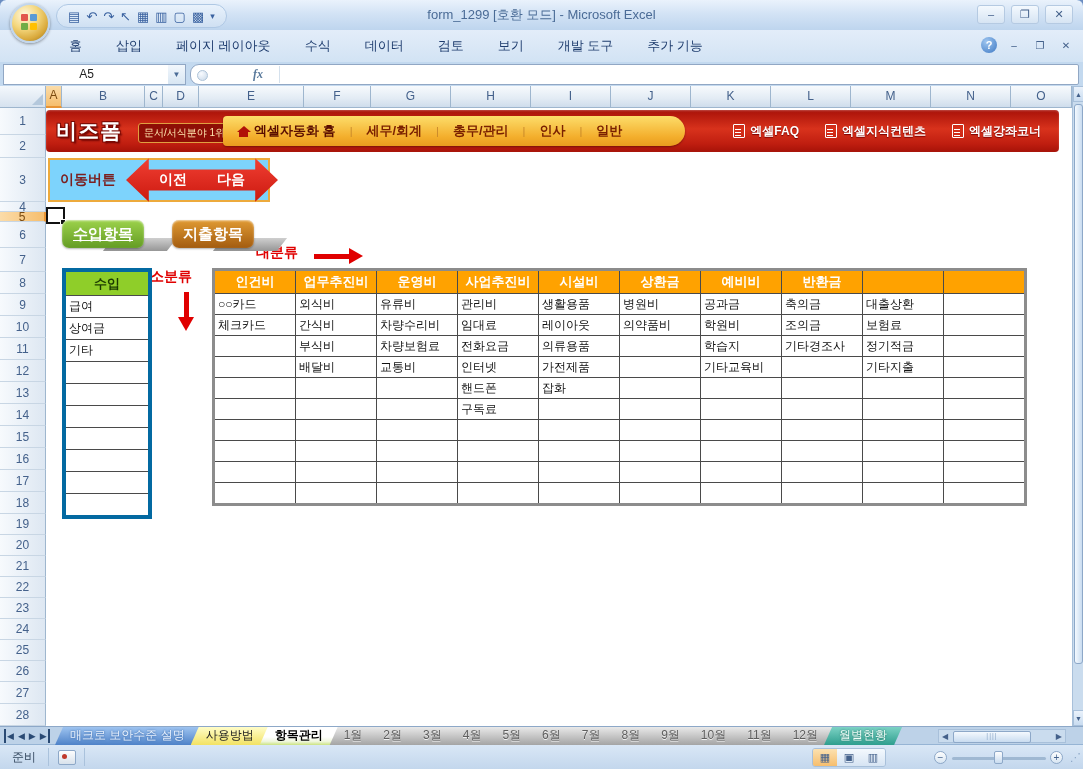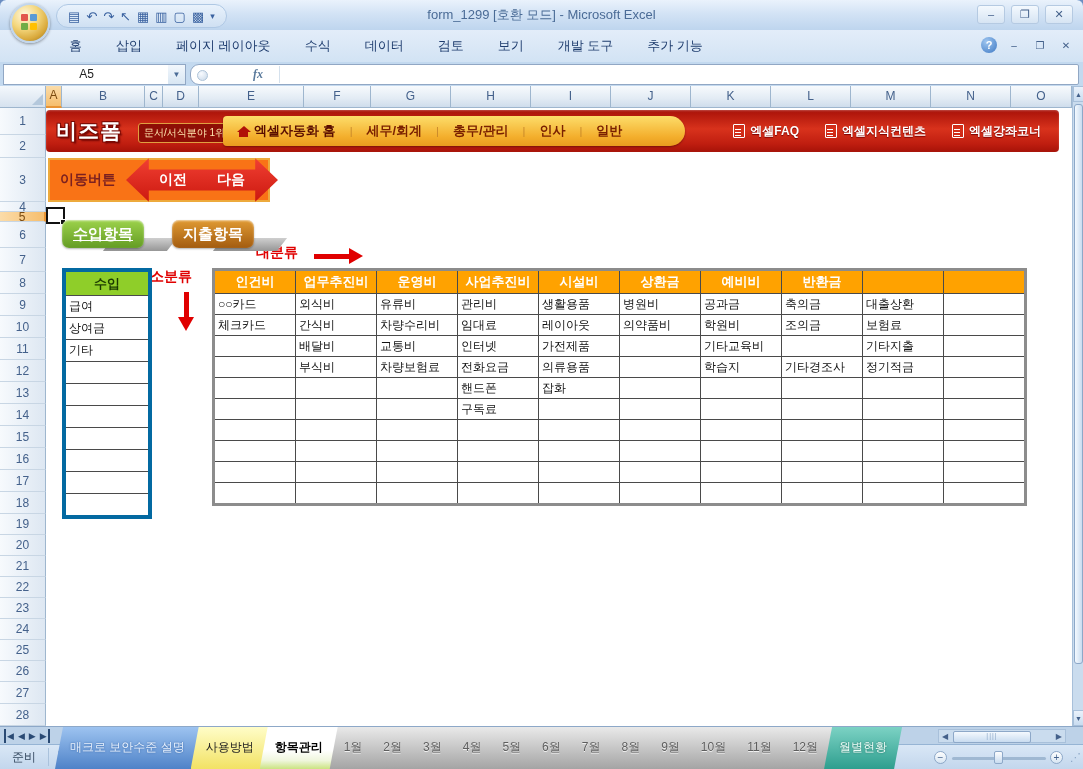--- a/index.html
+++ b/index.html
@@ -72,21 +72,21 @@
   .bnav-item.active{color:#5A0E00;}
   .bnav-sep{color:#C8882A;font-size:11px;}
   .home-ico{display:inline-block;width:13px;height:11px;position:relative;}
   .home-ico:before{content:'';position:absolute;left:0;top:0;border-left:7px solid transparent;border-right:7px solid transparent;border-bottom:6px solid #B01208;}
   .home-ico:after{content:'';position:absolute;left:2px;top:6px;width:9px;height:5px;background:#B01208;}
   .blinks{position:absolute;right:18px;top:0;height:42px;display:flex;align-items:center;gap:26px;}
   .blink{font-size:12px;font-weight:bold;color:#fff;display:flex;align-items:center;gap:5px;text-shadow:0 1px 1px #700;}
   .doc-ico{display:inline-block;width:10px;height:12px;border:1px solid #fff;border-radius:1px;
     background:repeating-linear-gradient(#0000 0 2px,#fff 2px 3px);background-size:6px 100%;background-position:1px 2px;background-repeat:no-repeat;}
   
-  .navbox{position:absolute;left:2px;top:50px;width:222px;height:44px;background:#f97316;border:2px solid #EDAA3C;box-sizing:border-box;}
+  .navbox{position:absolute;left:2px;top:50px;width:222px;height:44px;background:#7dd3fc;border:2px solid #EDAA3C;box-sizing:border-box;}
   .navbox-label{position:absolute;left:10px;top:11px;font-size:14px;font-weight:bold;color:#7B2020;}
   .jump-arrow{position:absolute;top:-6px;width:76px;height:52px;color:#fff;font-size:14px;font-weight:bold;
     background:linear-gradient(#F44336,#C8150C);display:flex;align-items:center;justify-content:center;}
   .jump-prev{left:76px;clip-path:polygon(0 50%,30% 8%,30% 30%,100% 30%,100% 70%,30% 70%,30% 92%);padding-left:18px;box-sizing:border-box;}
   .jump-next{left:152px;clip-path:polygon(100% 50%,70% 8%,70% 30%,0 30%,0 70%,70% 70%,70% 92%);padding-right:18px;box-sizing:border-box;}
   
   .selcell{position:absolute;left:0;top:99px;width:15px;height:13px;border:2px solid #111;background:#fff;}
   .selcell:after{content:'';position:absolute;right:-3px;bottom:-3px;width:4px;height:4px;background:#111;border:1px solid #fff;}
   
   .catbtn{position:absolute;top:112px;width:82px;height:28px;border-radius:7px;color:#fff;font-size:15px;font-weight:bold;
@@ -115,21 +115,21 @@
   .expense-wrap td{width:77px;height:20px;border:1px solid #4A4A4A;font-size:12px;color:#111;padding:0 0 0 3px;overflow:hidden;white-space:nowrap;}
   
   .vscroll{position:absolute;left:1072px;top:86px;width:11px;height:640px;background:#CADCEE;border-left:1px solid #A8C0DA;box-sizing:border-box;}
   .vthumb{position:absolute;left:1px;top:18px;width:9px;height:560px;background:linear-gradient(90deg,#F4F9FE,#C9DCF0);border:1px solid #8DA8C8;border-radius:3px;box-sizing:border-box;}
   .sbtn{position:absolute;left:0;width:11px;height:16px;font-size:7px;color:#44618B;text-align:center;line-height:16px;background:linear-gradient(#EAF2FB,#C9DCF0);border:1px solid #A8C0DA;box-sizing:border-box;}
   
   .tabbar{position:absolute;left:0;top:726px;width:1083px;height:18px;background:#BDD2E8;border-top:1px solid #8DA8C8;}
   .tnav{position:absolute;left:4px;top:2px;display:flex;gap:4px;}
   .tnav span{font-size:9px;color:#2A4A74;line-height:14px;}
   .stabs{position:absolute;left:55px;top:0;display:flex;height:18px;}
-  .stab{position:relative;height:18px;line-height:17px;padding:12px 15px;font-size:12px;white-space:nowrap;
+  .stab{position:relative;height:18px;line-height:17px;padding:0 15px;font-size:12px;white-space:nowrap;
     clip-path:polygon(8px 0,100% 0,calc(100% - 8px) 100%,0 100%);margin-right:-9px;text-align:center;}
   .stab.blue{background:linear-gradient(#9DC3F0,#4E82C8);color:#EAF3FF;text-shadow:0 0 2px #2E5E9E;z-index:1;}
   .stab.yellow{background:linear-gradient(#FFFDC8,#F2E264);color:#222;z-index:2;}
   .stab.active{background:linear-gradient(#FFFFFF 55%,#EFF6DC 80%,#CBE381);color:#000;font-weight:bold;z-index:6;}
   .stab.gray{background:linear-gradient(#E9E9E9,#A4A4A4);color:#5E5E5E;text-shadow:0 1px 0 #F0F0F0;z-index:1;}
   .stab.teal{background:linear-gradient(#7CD2C4,#2E9E8E);color:#F0FFFA;text-shadow:0 0 2px #186658;z-index:3;}
   .hscroll{position:absolute;left:938px;top:2px;width:128px;height:14px;background:#CADCEE;border:1px solid #A8C0DA;box-sizing:border-box;}
   .hthumb{position:absolute;left:14px;top:1px;width:76px;height:10px;background:linear-gradient(#F4F9FE,#C9DCF0);border:1px solid #8DA8C8;border-radius:2px;
     text-align:center;line-height:8px;font-size:7px;color:#8DA8C8;letter-spacing:1px;}
   .harrbtn{position:absolute;top:1px;font-size:8px;color:#44618B;line-height:11px;}
@@ -379,40 +379,40 @@
               <td>임대료</td>
               <td>레이아웃</td>
               <td>의약품비</td>
               <td>학원비</td>
               <td>조의금</td>
               <td>보험료</td>
               <td></td>
             </tr>
             <tr>
               <td></td>
+              <td>부식비</td>
+              <td>차량보험료</td>
+              <td>전화요금</td>
+              <td>의류용품</td>
+              <td></td>
+              <td>학습지</td>
+              <td>기타경조사</td>
+              <td>정기적금</td>
+              <td></td>
+            </tr>
+            <tr>
+              <td></td>
               <td>배달비</td>
               <td>교통비</td>
               <td>인터넷</td>
               <td>가전제품</td>
               <td></td>
               <td>기타교육비</td>
               <td></td>
               <td>기타지출</td>
-              <td></td>
-            </tr>
-            <tr>
-              <td></td>
-              <td>부식비</td>
-              <td>차량보험료</td>
-              <td>전화요금</td>
-              <td>의류용품</td>
-              <td></td>
-              <td>학습지</td>
-              <td>기타경조사</td>
-              <td>정기적금</td>
               <td></td>
             </tr>
             <tr>
               <td></td>
               <td></td>
               <td></td>
               <td>핸드폰</td>
               <td>잡화</td>
               <td></td>
               <td></td>

